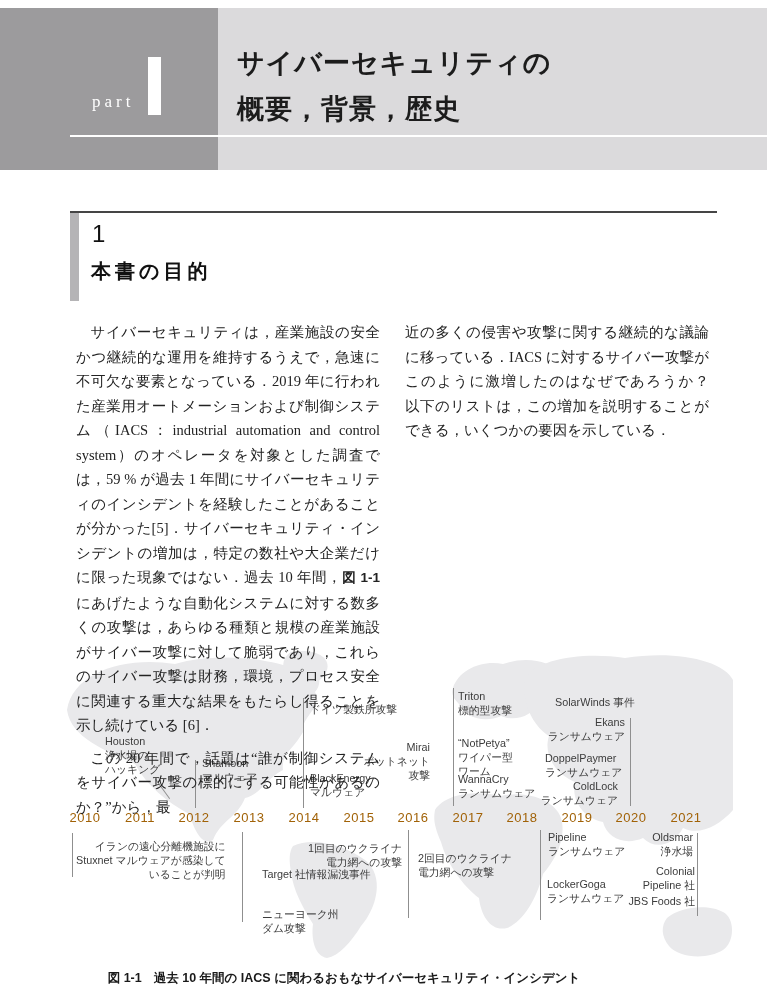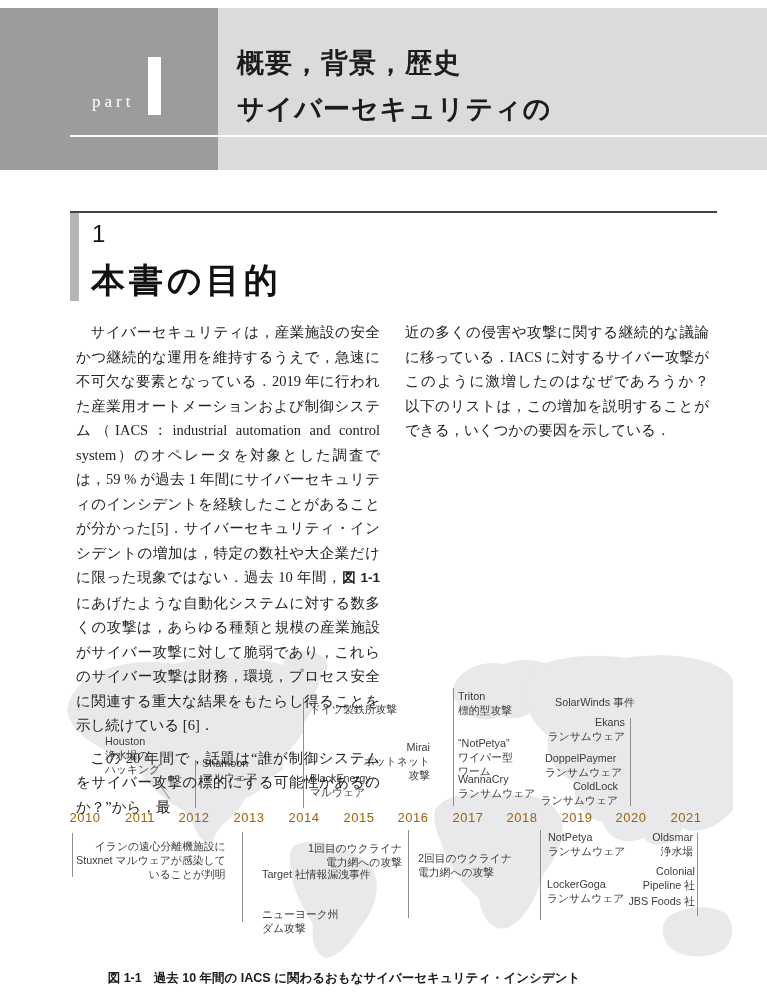--- a/index.html
+++ b/index.html
@@ -15,21 +15,21 @@
                   font-family:"Liberation Serif","DejaVu Serif",serif; z-index:2; }
   .part-numeral { position:absolute; left:148px; top:57px; width:13px; height:58px; background:#ffffff; z-index:2; }
   .part-title   { position:absolute; left:237px; top:40px; z-index:2; color:#1c1c1c;
                   font-family:"Liberation Sans","DejaVu Sans",sans-serif;
                   font-weight:bold; font-size:27px; line-height:46px; letter-spacing:1px; }
   
   .chapter-rule { position:absolute; left:70px; top:211px; width:647px; height:2px; background:#454545; }
   .chapter-bar  { position:absolute; left:70px; top:213px; width:9px; height:88px; background:#b5b4b6; }
   .chapter-number { position:absolute; left:92px; top:220px; font-size:24px; color:#111;
                     font-family:"Liberation Sans","DejaVu Sans",sans-serif; }
-  .chapter-title  { position:absolute; left:91px; top:258px; font-size:34px; font-weight:bold; color:#111;
+  .chapter-title  { position:absolute; left:91px; top:258px; font-size:20px; font-weight:bold; color:#111;
                     letter-spacing:4px; font-family:Liberation Mono, monospace; }
   
   .col { position:absolute; top:312px; width:320px; font-size:14.5px; line-height:24.5px;
          color:#222; text-align:justify; z-index:2; }
   .col-left  { left:68px; }
   .col-right { left:397px; }
   .col p { margin:8px; text-indent:1em; }
   .col p.no-indent { text-indent:0; }
   .fig-ref { font-family:"Liberation Sans","DejaVu Sans",sans-serif; font-weight:bold; font-size:13.5px; }
   ul.bullets { margin:9px 0 0 0; padding:0 0 0 20px; list-style-type:disc; }
@@ -56,22 +56,22 @@
 <body>
 
 <div class="page">
 
   <div class="banner-dark"></div>
   <div class="banner-light"></div>
   <div class="banner-rule"></div>
   <div class="part-label">part</div>
   <div class="part-numeral"></div>
   <div class="part-title">
+    <div>サイバーセキュリティの</div>
     <div>概要，背景，歴史</div>
-    <div>サイバーセキュリティの</div>
   </div>
 
   <div class="chapter-rule"></div>
   <div class="chapter-bar"></div>
   <div class="chapter-number">1</div>
   <div class="chapter-title">本書の目的</div>
 
   <div class="col col-left">
     <p><span>サイバーセキュリティは，産業施設の安全かつ継続的な運用を維持するうえで，急速に不可欠な要素となっている．2019 年に行われた産業用オートメーションおよび制御システム（IACS：industrial automation and control system）のオペレータを対象とした調査では，59 % が過去 1 年間にサイバーセキュリティのインシデントを経験したことがあることが分かった[5]．サイバーセキュリティ・インシデントの増加は，特定の数社や大企業だけに限った現象ではない．過去 10 年間，</span><span class="fig-ref">図 1-1</span><span> にあげたような自動化システムに対する数多くの攻撃は，あらゆる種類と規模の産業施設がサイバー攻撃に対して脆弱であり，これらのサイバー攻撃は財務，環境，プロセス安全に関連する重大な結果をもたらし得ることを示し続けている [6]．</span></p>
     <p>この 20 年間で，話題は“誰が制御システムをサイバー攻撃の標的にする可能性があるのか？”から，最</p>
@@ -147,21 +147,21 @@
     <div class="tl-label indent1" style="left:21px;  top:190px;text-align:right;">イランの遠心分離機施設に
 Stuxnet マルウェアが感染して
 いることが判明</div>
     <div class="tl-label" style="left:207px; top:218px;">Target 社情報漏洩事件</div>
     <div class="tl-label" style="left:207px; top:258px;">ニューヨーク州
 ダム攻撃</div>
     <div class="tl-label ra" style="right:333px; top:192px;">1回目のウクライナ
 電力網への攻撃</div>
     <div class="tl-label" style="left:363px; top:202px;">2回目のウクライナ
 電力網への攻撃</div>
-    <div class="tl-label" style="left:493px; top:181px;">NotPetya
+    <div class="tl-label" style="left:493px; top:181px;">Pipeline
 ランサムウェア</div>
     <div class="tl-label" style="left:492px; top:228px;">LockerGoga
 ランサムウェア</div>
     <div class="tl-label ra" style="right:42px; top:181px;">Oldsmar
 浄水場</div>
     <div class="tl-label ra" style="right:40px; top:215px;">Colonial
 Pipeline 社</div>
     <div class="tl-label ra" style="right:40px; top:245px;">JBS Foods 社</div>
   </div>
 

